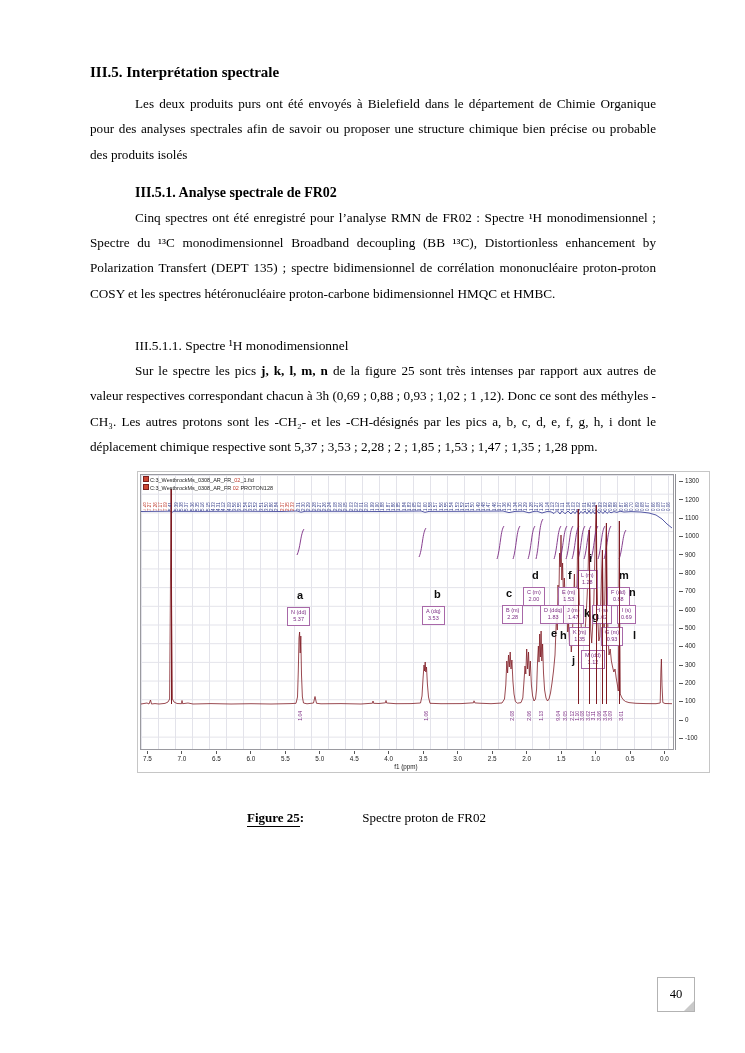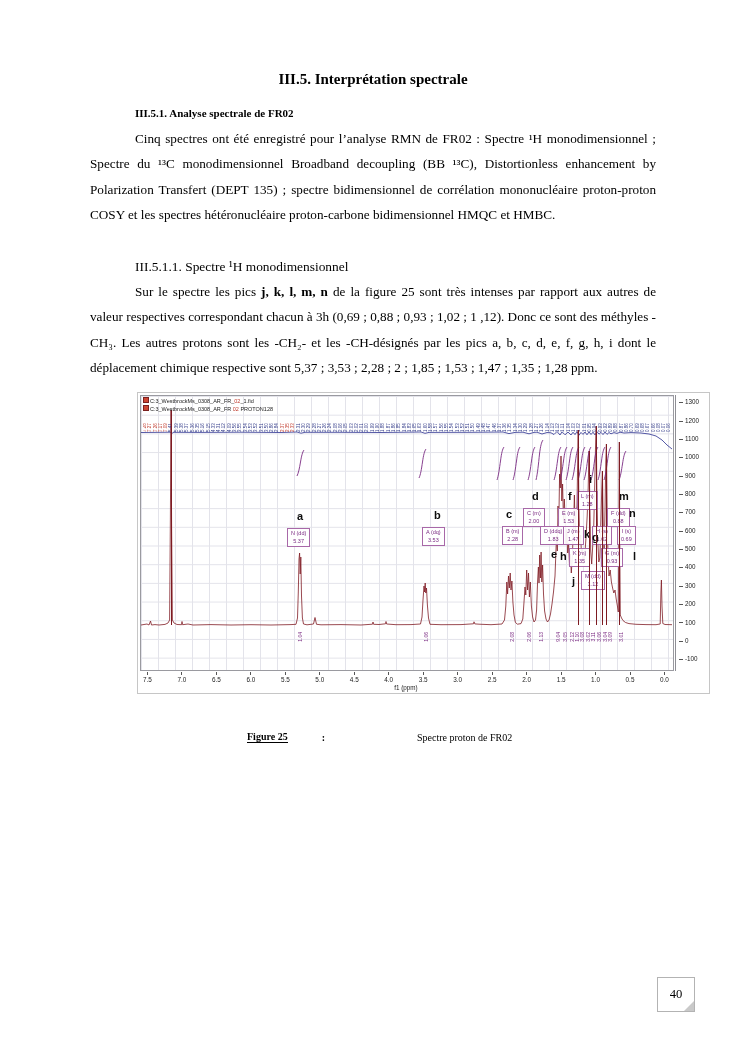--- a/index.html
+++ b/index.html
@@ -1,22 +1,22 @@
 <!DOCTYPE html>
 <html><head>
 <meta charset="utf-8">
 <style>
   html,body{margin:0;padding:0;background:#ffffff;}
   body{width:745px;height:1053px;overflow:hidden;position:relative;
        font-family:"Liberation Serif",serif;color:#000;}
   .page{position:absolute;inset:0;background:#fff;}
   .textcol{position:absolute;left:90px;top:64px;width:566px;}
-  h1.sec{font-size:15px;font-weight:bold;margin:7px 0 10px 0;text-align:center;}
+  h1.sec{font-size:15px;font-weight:bold;margin:0 0 10px 0;}
   p.body{font-size:13.2px;line-height:25.3px;text-align:justify;margin:0;text-indent:45px;}
-  h2.sec{font-size:11px;font-weight:bold;margin:13px 0 0 45px;line-height:25px;}
+  h2.sec{font-size:14px;font-weight:bold;margin:13px 0 0 45px;line-height:25px;}
   h3.sec{font-size:13.4px;font-weight:normal;margin:27px 0 0 45px;line-height:25px;}
   .b{font-weight:bold;}
   
   .figure{position:relative;margin:12px 0 0 47px;width:571px;height:300px;
           border:1px solid #c6c6c6;background:#fff;font-family:"Liberation Sans",sans-serif;}
   .plot{position:absolute;left:2px;top:2px;width:532px;height:274px;border:1px solid #9a9aa0;
         box-sizing:content-box;background-color:#fff;
         background-image:linear-gradient(to right,#e3e3ea 1px,transparent 1px),
                          linear-gradient(to bottom,#e3e3ea 1px,transparent 1px);
         background-size:17px 18.7px;}
@@ -38,38 +38,39 @@
   .xrow{position:absolute;left:2px;top:279px;width:532px;display:flex;justify-content:space-between;
         padding:0 3px;box-sizing:border-box;font-size:6.4px;color:#222;}
   .xrow span{display:flex;flex-direction:column;align-items:center;}
   .xrow span::before{content:"";width:1px;height:3px;background:#555;margin-bottom:1px;}
   .f1lab{position:absolute;left:2px;top:291px;width:532px;text-align:center;font-size:6.3px;color:#222;}
   .ycol{position:absolute;left:541px;top:5px;width:29px;height:264px;display:flex;flex-direction:column;
         justify-content:space-between;font-size:6.3px;color:#222;}
   .ycol span::before{content:"";display:inline-block;width:4px;height:1px;background:#555;
         margin-right:2px;vertical-align:middle;}
   
-  .caption{margin:37px 0 0 157px;font-size:10px;display:flex;align-items:flex-end;gap:34px;}
+  .caption{margin:37px 0 0 157px;font-size:13px;display:flex;align-items:flex-start;}
   .caption .lab{font-weight:bold;border-bottom:1.4px solid #000;}
   .caption .col{font-weight:bold;border-bottom:0;}
   .caption .txt{margin-left:58px;}
   
   .pagenum{position:absolute;left:657px;top:977px;width:36px;height:33px;border:1px solid #b3b3b3;
            background:#fff;display:flex;align-items:center;justify-content:center;
            font-size:12.6px;font-family:"Liberation Serif",serif;}
   .pagenum::after{content:"";position:absolute;right:0;bottom:0;width:0;height:0;
            border-left:10px solid transparent;border-bottom:10px solid #c9c9c9;}
 </style>
 </head>
 <body>
 
 <div class="page">
 
   <div class="textcol">
     <h1 class="sec">III.5. Interprétation spectrale</h1>
+    <p class="body">Les deux produits purs ont été envoyés à Bielefield dans le département de Chimie Organique pour des analyses spectrales afin de savoir ou proposer une structure chimique bien précise ou probable des produits isolés</p>
     <h2 class="sec">III.5.1. Analyse spectrale de FR02</h2>
     <p class="body">Cinq spectres ont été enregistré pour l’analyse RMN de FR02 : Spectre ¹H monodimensionnel ; Spectre du ¹³C monodimensionnel Broadband decoupling (BB ¹³C), Distortionless enhancement by Polarization Transfert (DEPT 135) ; spectre bidimensionnel de corrélation mononucléaire proton-proton COSY et les spectres hétéronucléaire proton-carbone bidimensionnel HMQC et HMBC.</p>
     <h3 class="sec">III.5.1.1. Spectre ¹H monodimensionnel</h3>
     <p class="body"><span>Sur le spectre les pics </span><span class="b">j, k, l, m, n</span><span> de la figure 25 sont très intenses par rapport aux autres de valeur respectives correspondant chacun à 3h (0,69 ; 0,88 ; 0,93 ; 1,02 ; 1 ,12). Donc ce sont des méthyles -CH₃. Les autres protons sont les -CH₂- et les -CH-désignés par les pics a, b, c, d, e, f, g, h, i   dont le déplacement chimique respective sont 5,37 ; 3,53 ; 2,28 ; 2 ; 1,85 ; 1,53 ; 1,47 ; 1,35 ; 1,28 ppm.</span></p>
 
     <div class="figure">
       <div class="plot">
 
         <div class="hdr">
           <div><span class="ic"></span><span>C:3_WestbrockMs_0308_AR_FR_</span><span class="red">02</span><span>_1.fid</span></div>

